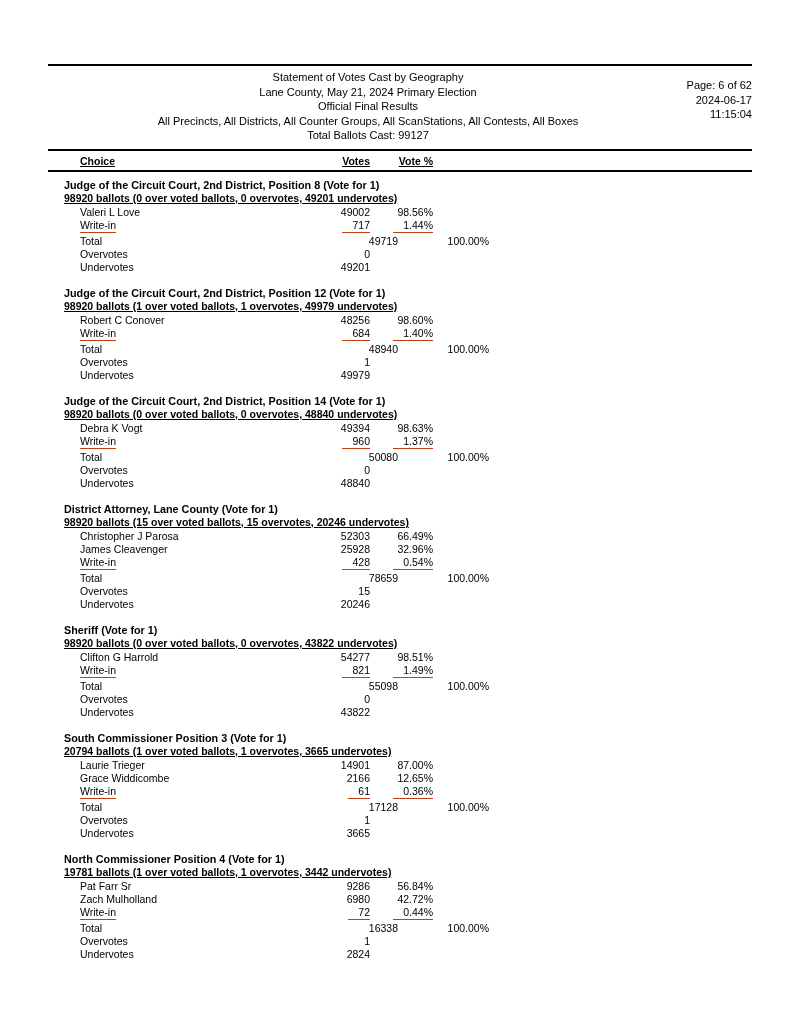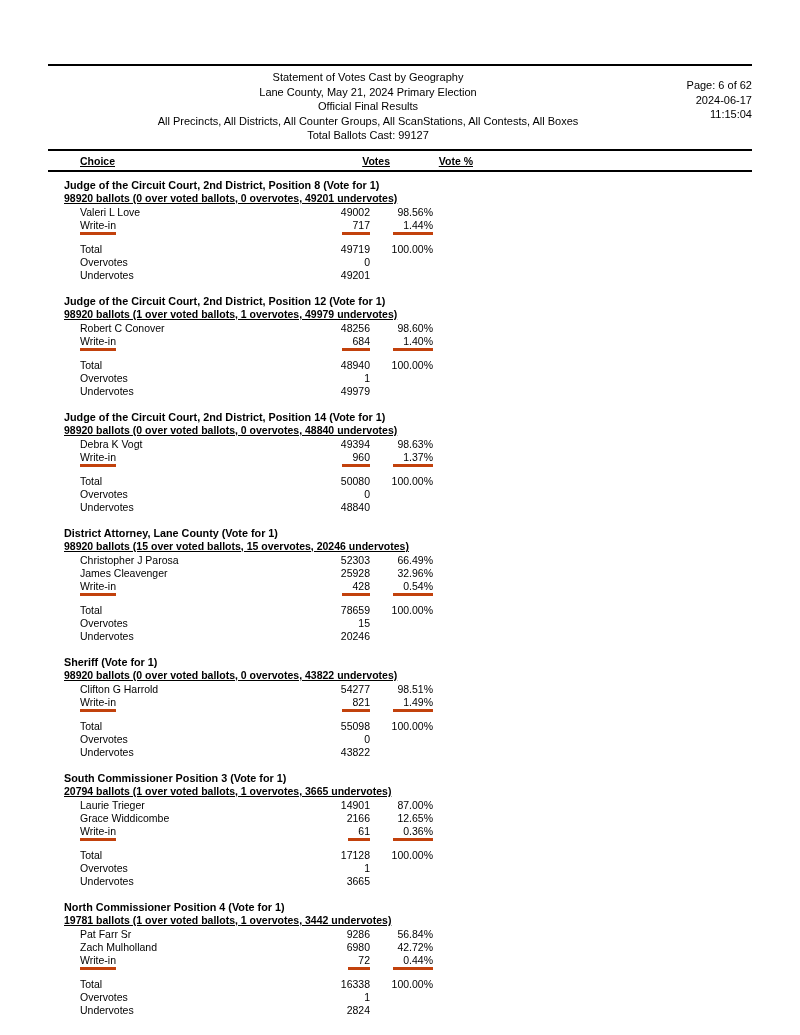--- a/index.html
+++ b/index.html
@@ -13,38 +13,38 @@
     box-sizing: border-box;
     padding-top: 64px;
     overflow: hidden;
   }
   .rule { height: 2px; background: #000; margin: 0 48px; }
 
   .header { position: relative; margin: 0 48px; padding: 4px 0 6px; }
   .header-center { margin-right: 64px; text-align: center; font-size: 11px; line-height: 14.5px; }
   .header-right { position: absolute; top: 12px; right: 0; text-align: right; font-size: 11px; line-height: 14.5px; }
 
-  .colheader { margin: 0 48px; display: flex; font-weight: bold; font-size: 10.5px; padding: 4px 0 3px; gap: 20px; }
+  .colheader { margin: 0 48px; display: flex; font-weight: bold; font-size: 10.5px; padding: 4px 0 3px; }
   .cell { box-sizing: border-box; }
   .cell.name  { width: 262px; padding-left: 32px; }
   .cell.votes { width: 60px; text-align: right; }
   .cell.pct   { width: 55px; margin-left: 8px; text-align: right; }
   .colheader .u { text-decoration: underline; }
 
   .contests { padding-top: 7px; }
   .contest { margin: 0 48px 13px; }
   .contest-title  { font-weight: bold; font-size: 10.8px; line-height: 13.5px; padding-left: 16px; }
   .contest-ballots { font-weight: bold; font-size: 10.5px; line-height: 13.5px; padding-left: 16px; }
   .contest-ballots .u-full { text-decoration: underline; }
 
   .row { display: flex; font-size: 10.5px; line-height: 13px; }
   .row .txt { display: inline-block; }
-  .row.last .txt { border-bottom: 3px solid #c2410c; }
+  .row.last .txt { border-bottom: 1px solid #c2410c; }
   .row.last .cell.votes .txt, .row.last .cell.pct .txt { padding-left: 10px; }
-  .total-row { margin-top: 8px; }
+  .total-row { margin-top: 2px; gap: 28px; }
 </style>
 </head>
 <body>
 
 <div class="page">
 
   <div class="rule"></div>
 
   <div class="header">
     <div class="header-center">

